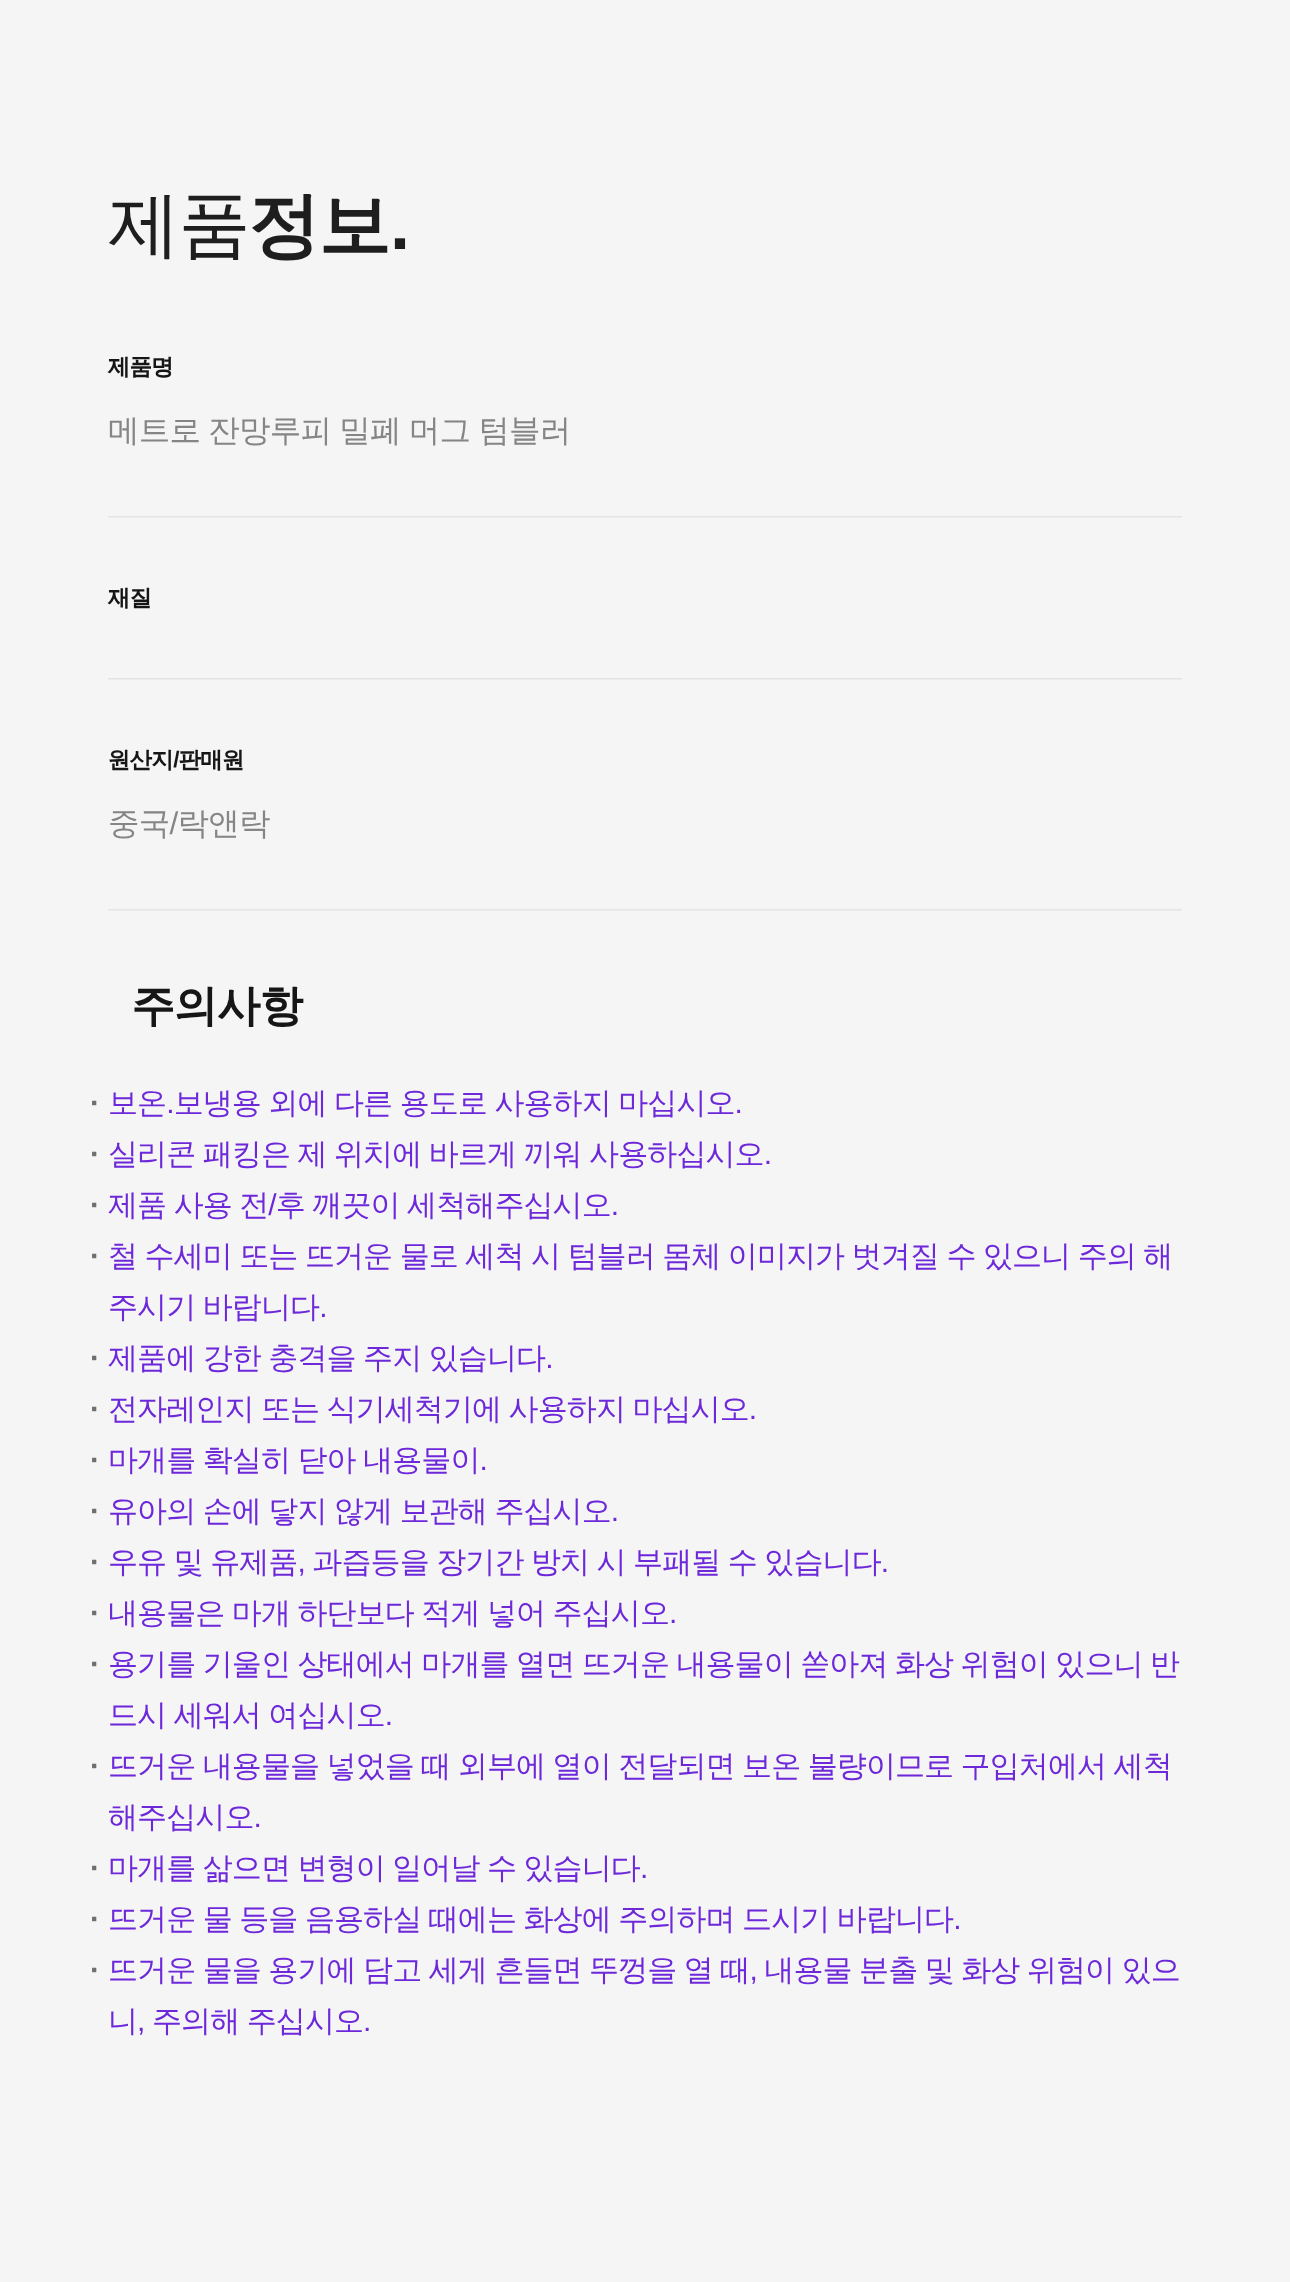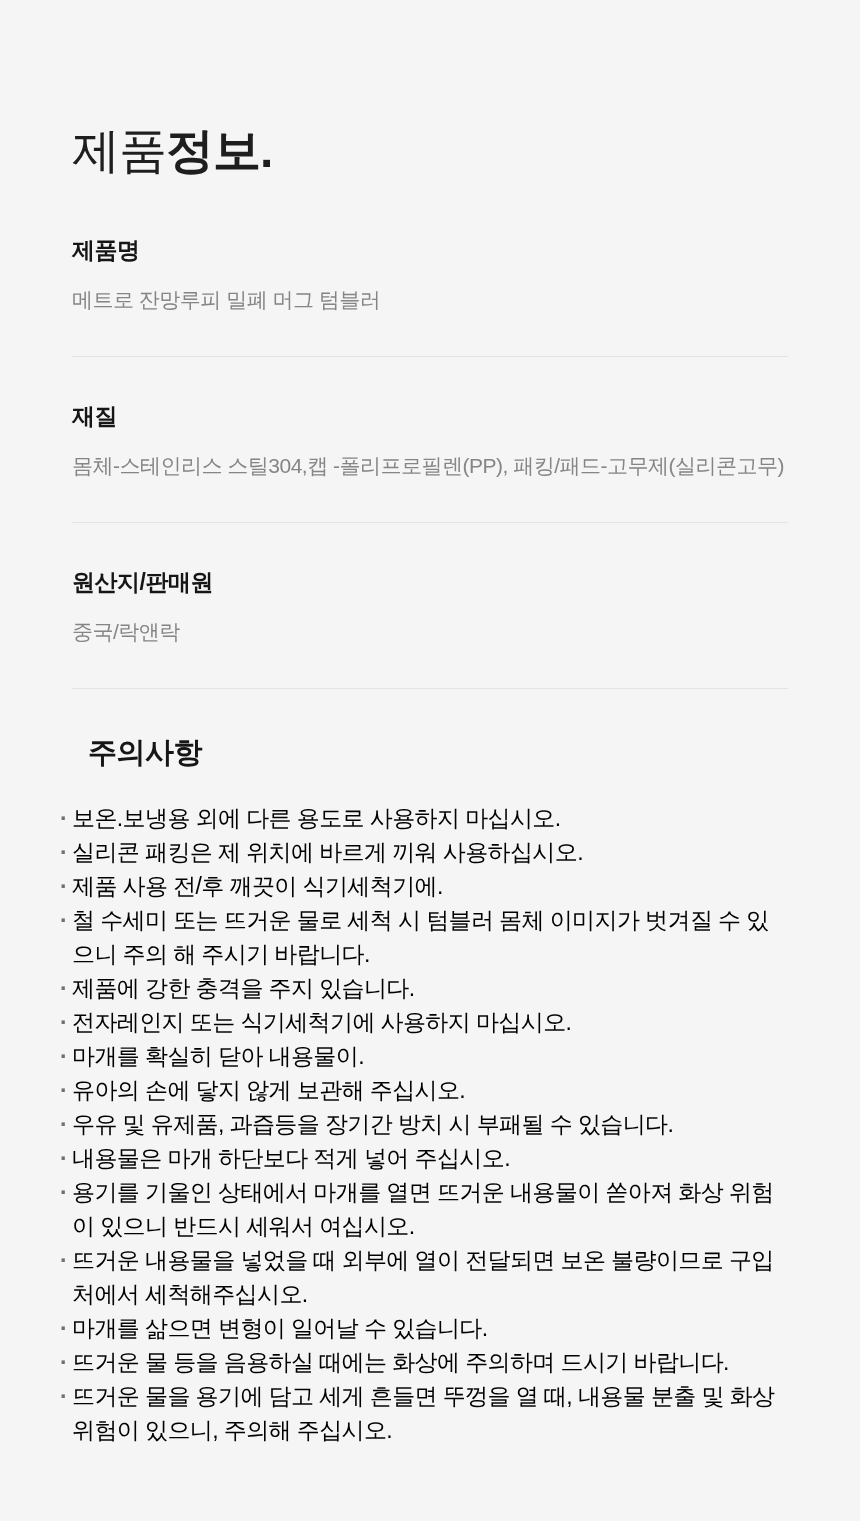--- a/index.html
+++ b/index.html
@@ -24,21 +24,21 @@
     font-size: 48px;
     line-height: 1.08;
     color: #1e1e1e;
     letter-spacing: -1px;
   }
   .page-title .title-regular { font-weight: 400; }
   .page-title .title-bold   { font-weight: 800; }
 
   .sec-heading {
     margin: 0 0 22px 0;
-    font-size: 23px;
+    font-size: 15px;
     font-weight: 700;
     color: #161616;
     letter-spacing: -0.5px;
   }
   .sec-value {
     margin: 0;
     font-size: 21px;
     line-height: 1.15;
     color: #858585;
     letter-spacing: -0.5px;
@@ -55,23 +55,23 @@
     margin: 0 0 28px 16px;
     font-size: 29px;
     font-weight: 700;
     color: #161616;
     letter-spacing: -0.5px;
   }
   ul.cautions {
     list-style: none;
     margin: 0 0 0 -12px;
     padding: 0 0 40px 0;
-    font-size: 23px;
+    font-size: 20px;
     line-height: 34px;
-    color: #000000;
+    color: #6d28d9;
     letter-spacing: -0.6px;
   }
   ul.cautions li {
     position: relative;
     padding-left: 12px;
   }
   ul.cautions li::before {
     content: "\00B7";
     position: absolute;
     left: 0;
@@ -89,38 +89,37 @@
 
   <section>
     <h2 class="sec-heading">제품명</h2>
     <p class="sec-value">메트로 잔망루피 밀폐 머그 텀블러</p>
   </section>
 
   <hr class="divider">
 
   <section>
     <h2 class="sec-heading">재질</h2>
-    <p class="sec-value">몸체-스테인리스 스틸304,캡 -폴리프로필렌(PP),  패킹/패드-고무제(실리콘고무)</p>
   </section>
 
   <hr class="divider">
 
   <section>
     <h2 class="sec-heading">원산지/판매원</h2>
     <p class="sec-value">중국/락앤락</p>
   </section>
 
   <hr class="divider">
 
   <section>
     <h2 class="cautions-heading">주의사항</h2>
     <ul class="cautions">
       <li>보온.보냉용 외에 다른 용도로 사용하지 마십시오.</li>
       <li>실리콘 패킹은 제 위치에 바르게 끼워 사용하십시오.</li>
-      <li>제품 사용 전/후 깨끗이 식기세척기에.</li>
+      <li>제품 사용 전/후 깨끗이 세척해주십시오.</li>
       <li>철 수세미 또는 뜨거운 물로 세척 시 텀블러 몸체 이미지가 벗겨질 수 있으니 주의 해 주시기 바랍니다.</li>
       <li>제품에 강한 충격을 주지 있습니다.</li>
       <li>전자레인지 또는 식기세척기에 사용하지 마십시오.</li>
       <li>마개를 확실히 닫아 내용물이.</li>
       <li>유아의 손에 닿지 않게 보관해 주십시오.</li>
       <li>우유 및 유제품, 과즙등을 장기간 방치 시 부패될 수 있습니다.</li>
       <li>내용물은 마개 하단보다 적게 넣어 주십시오.</li>
       <li>용기를 기울인 상태에서 마개를 열면 뜨거운 내용물이 쏟아져 화상 위험이 있으니 반드시 세워서 여십시오.</li>
       <li>뜨거운 내용물을 넣었을 때 외부에 열이 전달되면 보온 불량이므로 구입처에서 세척해주십시오.</li>
       <li>마개를 삶으면 변형이 일어날 수 있습니다.</li>

